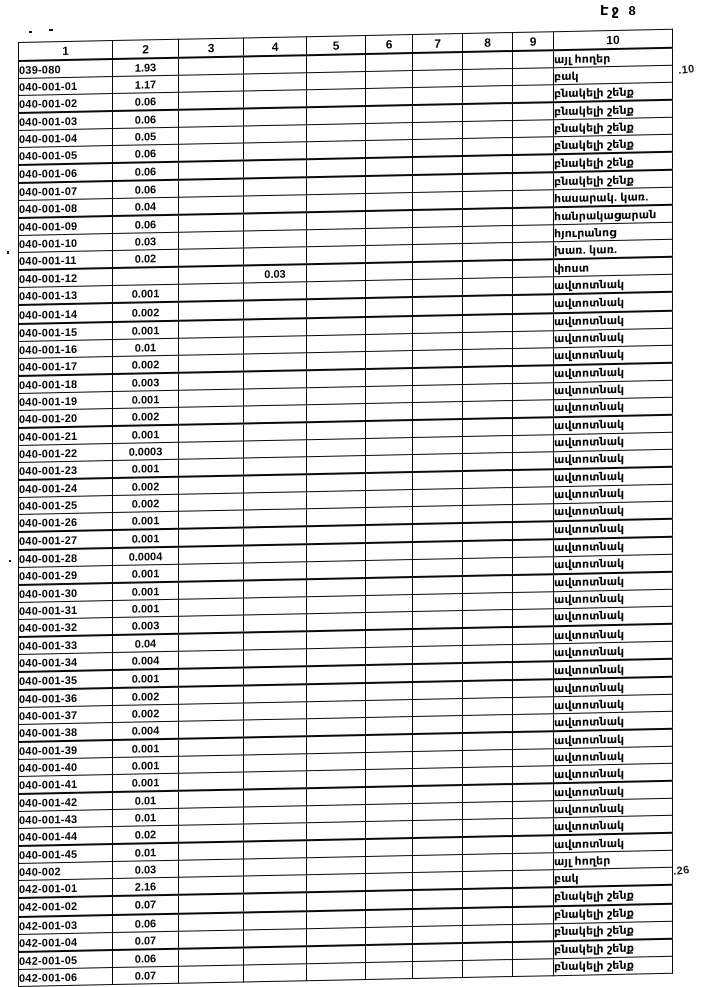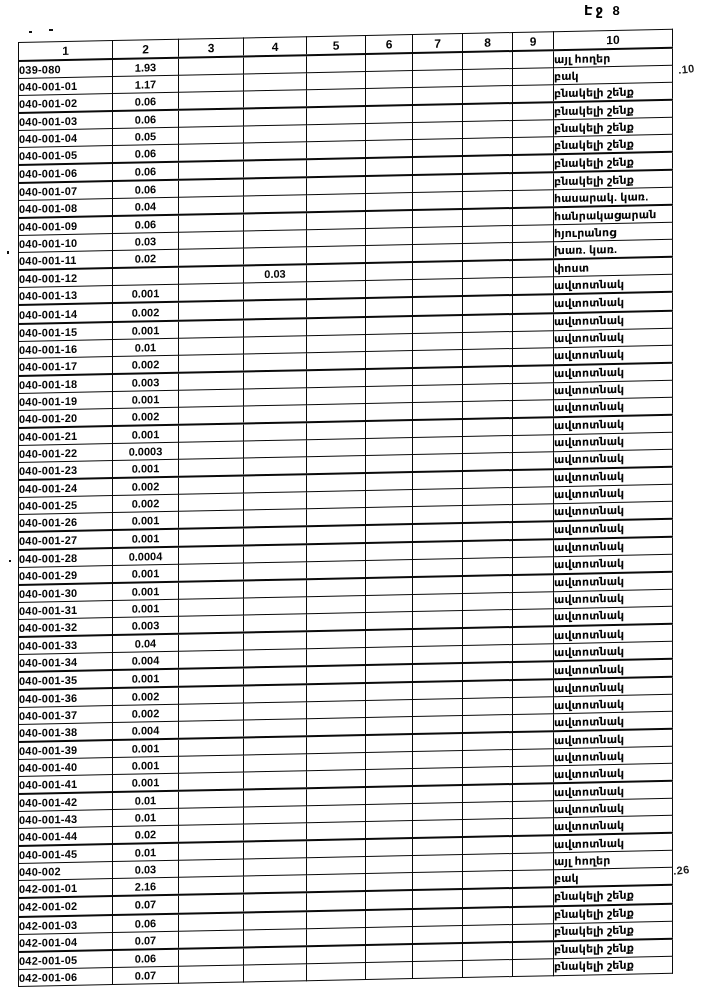--- a/index.html
+++ b/index.html
@@ -3,21 +3,21 @@
 <meta charset="utf-8">
 <style>
   html,body{margin:0;padding:0;}
   body{
     width:714px;height:987px;position:relative;overflow:hidden;
     background:#ffffff;
     font-family:"Liberation Sans","DejaVu Sans",sans-serif;
     color:#000;
   }
   .page-label{
-    position:absolute;left:584px;top:3px;
+    position:absolute;left:600px;top:3px;
     font-size:13px;font-weight:bold;letter-spacing:3px;
     transform:scaleY(1.05);
   }
   .table-wrap{
     position:absolute;left:18px;top:42px;width:656px;
     transform:skewY(-1.15deg);
     transform-origin:0 0;
   }
   table.scan{
     border-collapse:collapse;table-layout:fixed;

